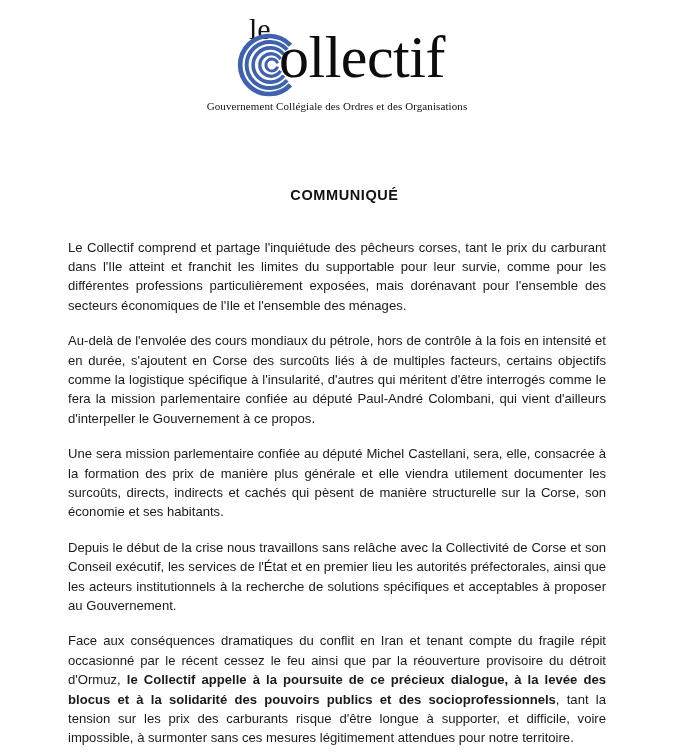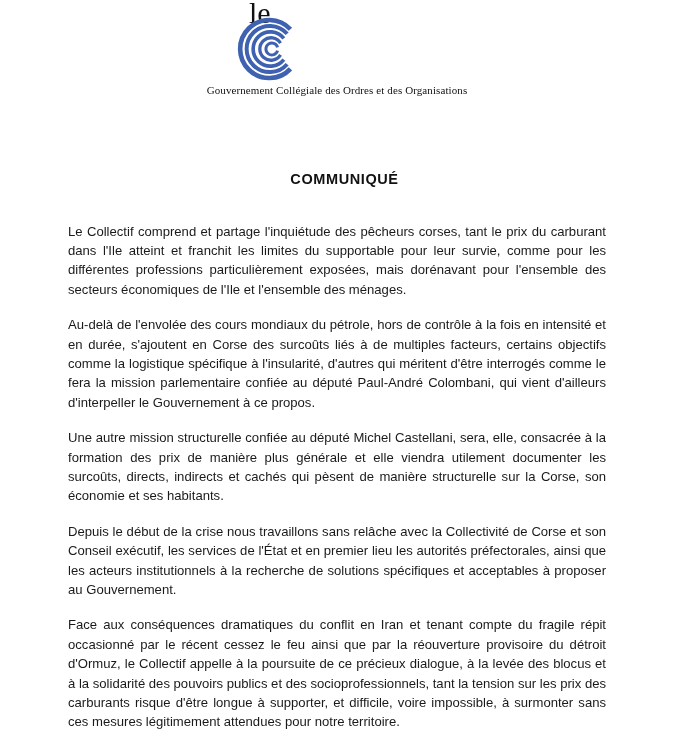--- a/index.html
+++ b/index.html
@@ -12,21 +12,21 @@
     height: 755px;
     overflow: hidden;
     font-family: "Liberation Sans", sans-serif;
     color: #1a1a1a;
     position: relative;
   }
 
   
   .letterhead {
     width: 100%;
-    padding-top: 2px;
+    padding-top: 18px;
     text-align: center;
   }
   .logo-wrap {
     position: relative;
     width: 300px;
     height: 78px;
     margin: 0 auto;
   }
   .logo-le {
     position: absolute;
@@ -86,51 +86,52 @@
   p.para {
     margin: 0 0 16px 0;
     font-size: 13.1px;
     line-height: 19.4px;
     text-align: justify;
     text-justify: inter-word;
     color: #1a1a1a;
     hyphens: none;
   }
   p.para:last-child { margin-bottom: 0; }
-  .bold { font-weight: normal; }
+  .bold { font-weight: bold; }
 </style>
 </head>
 <body>
 
 <div class="letterhead">
 
   <div class="logo-wrap">
     <span class="logo-le">le</span>
 
     <svg class="logo-mark" viewBox="0 0 100 100">
       <g fill="none" stroke="#3E62B0" stroke-linecap="butt">
         <path d="M 84 20 A 44 44 0 1 0 84 80" stroke-width="7"></path>
         <path d="M 79 27 A 35 35 0 1 0 79 73" stroke-width="6"></path>
         <path d="M 74 34 A 26 26 0 1 0 74 66" stroke-width="5.5"></path>
         <path d="M 69 41 A 17 17 0 1 0 69 59" stroke-width="5"></path>
         <path d="M 64.5 47.5 A 9 9 0 1 0 64.5 52.5" stroke-width="4.5"></path>
       </g>
     </svg>
 
+    <span class="logo-word">ollectif</span>
   </div>
 
   <div class="subtitle">
     <div>Gouvernement Collégiale des Ordres et des Organisations</div>
   </div>
 </div>
 
 <div class="doc-title">COMMUNIQUÉ</div>
 
 <div class="body-block">
 
   <p class="para">Le Collectif comprend et partage l'inquiétude des pêcheurs corses, tant le prix du carburant dans l'Ile atteint et franchit les limites du supportable pour leur survie, comme pour les différentes professions particulièrement exposées, mais dorénavant pour l'ensemble des secteurs économiques de l'Ile et l'ensemble des ménages.</p>
   <p class="para">Au-delà de l'envolée des cours mondiaux du pétrole, hors de contrôle à la fois en intensité et en durée, s'ajoutent en Corse des surcoûts liés à de multiples facteurs, certains objectifs comme la logistique spécifique à l'insularité, d'autres qui méritent d'être interrogés comme le fera la mission parlementaire confiée au député Paul-André Colombani, qui vient d'ailleurs d'interpeller le Gouvernement à ce propos.</p>
-  <p class="para">Une autre mission structurelle confiée au député Michel Castellani, sera, elle, consacrée à la formation des prix de manière plus générale et elle viendra utilement documenter les surcoûts, directs, indirects et cachés qui pèsent de manière structurelle sur la Corse, son économie et ses habitants.</p>
+  <p class="para">Une sera mission parlementaire confiée au député Michel Castellani, sera, elle, consacrée à la formation des prix de manière plus générale et elle viendra utilement documenter les surcoûts, directs, indirects et cachés qui pèsent de manière structurelle sur la Corse, son économie et ses habitants.</p>
   <p class="para">Depuis le début de la crise nous travaillons sans relâche avec la Collectivité de Corse et son Conseil exécutif, les services de l'État et en premier lieu les autorités préfectorales, ainsi que les acteurs institutionnels à la recherche de solutions spécifiques et acceptables à proposer au Gouvernement.</p>
 
   <p class="para"><span>Face aux conséquences dramatiques du conflit en Iran et tenant compte du fragile répit occasionné par le récent cessez le feu ainsi que par la réouverture provisoire du détroit d'Ormuz, </span><span class="bold">le Collectif appelle à la poursuite de ce précieux dialogue, à la levée des blocus et à la solidarité des pouvoirs publics et des socioprofessionnels</span><span>, tant la tension sur les prix des carburants risque d'être longue à supporter, et difficile, voire impossible, à surmonter sans ces mesures légitimement attendues pour notre territoire.</span></p>
 
 </div>
 
 </body></html>

